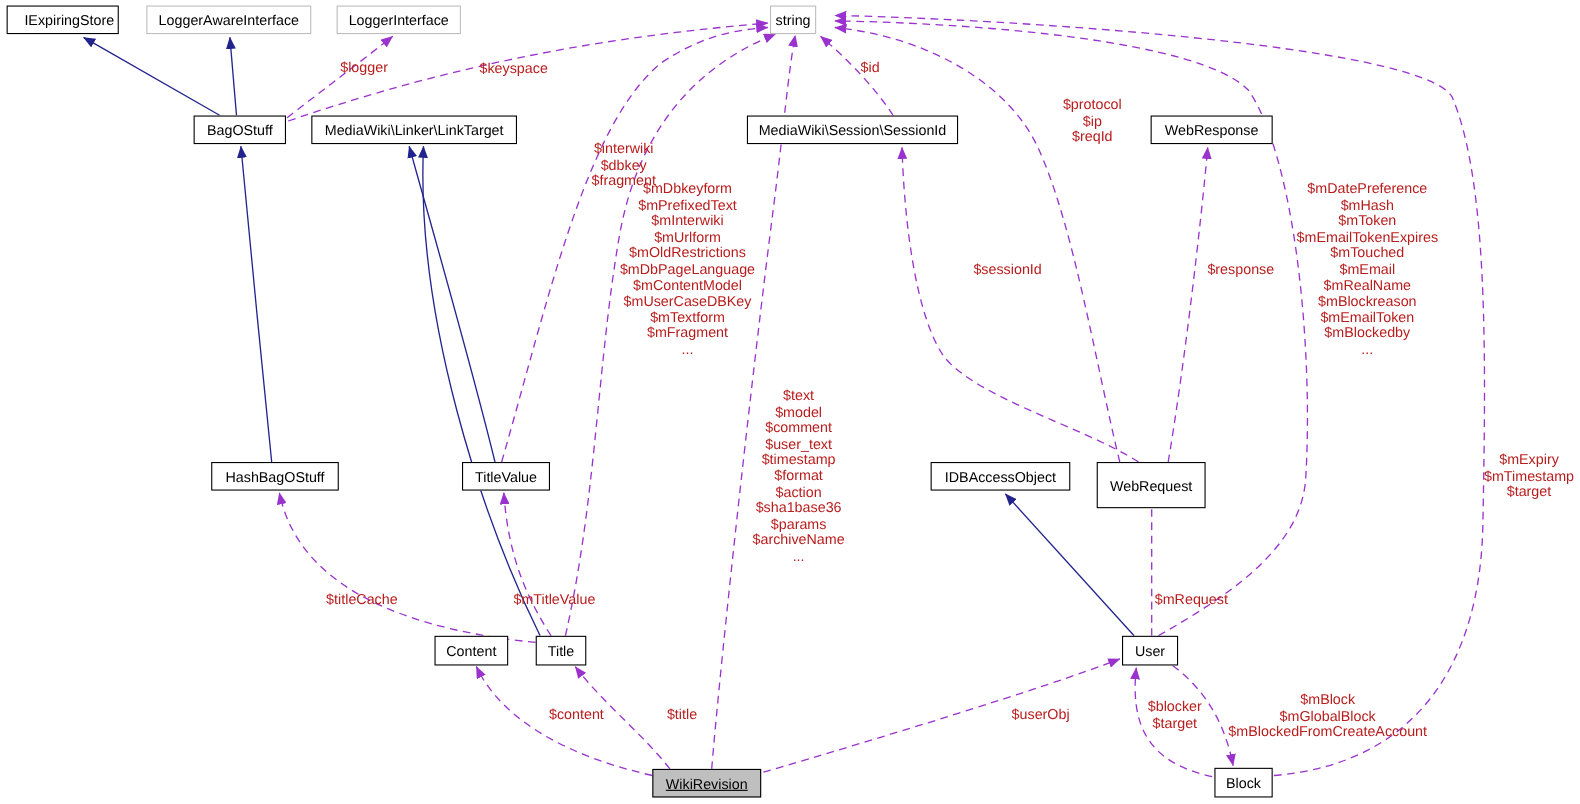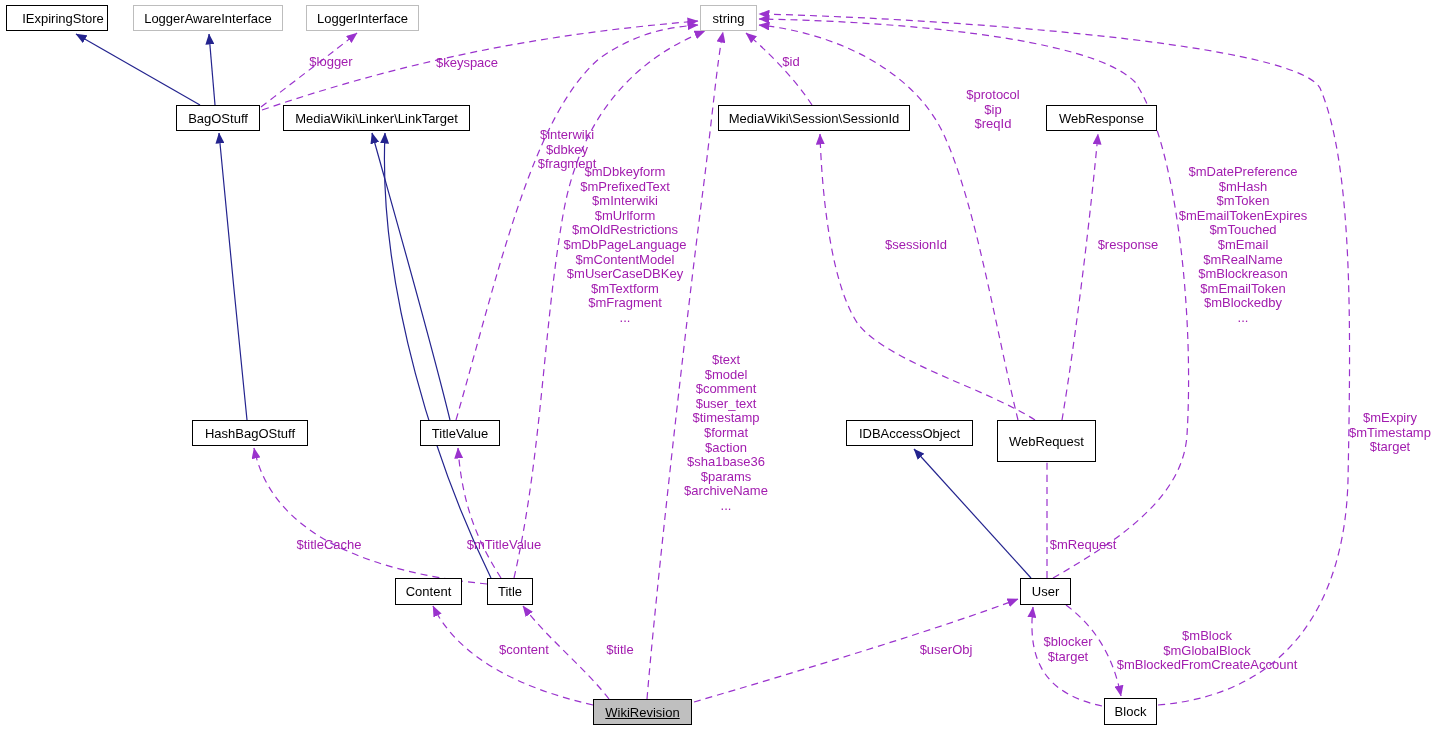--- a/index.html
+++ b/index.html
@@ -11,21 +11,21 @@
   .node{
     position:absolute;box-sizing:border-box;z-index:2;
     display:flex;align-items:center;justify-content:center;
     background:#ffffff;border:1.5px solid var(--node-border,#000);
     font-size:13px;color:#000;white-space:nowrap;
   }
   .node.external{border:1px solid var(--ext-border,#bdbdbd);}
   .node.highlight{background:var(--hl-fill,#bfbfbf);border:1.7px solid var(--node-border,#000);text-decoration:underline;}
   .edge-label{
     position:absolute;z-index:1;transform:translate(-50%,-50%);
-    text-align:center;font-size:13px;line-height:14.6px;color:#a21caf;
+    text-align:center;font-size:13px;line-height:14.6px;color:#b91c1c;
     white-space:pre-line;
   }
 </style>
 </head>
 <body>
 
 <div class="stage" id="stage" style="background: rgb(255, 255, 255); --node-border: #000000; --ext-border: #bdbdbd; --hl-fill: #bfbfbf;">
   <svg id="edge-layer" width="1436" height="731">
     <defs>
       <marker id="arrow-inherit" markerWidth="11" markerHeight="9" refX="10.5" refY="4.5" orient="auto" markerUnits="userSpaceOnUse">
@@ -120,24 +120,24 @@
 $archiveName
 ...</div>
       <div class="edge-label" style="left: 524px; top: 650px;">$content</div>
       <div class="edge-label" style="left: 620px; top: 650px;">$title</div>
       <div class="edge-label" style="left: 946px; top: 650px;">$userObj</div>
     </div>
   <div id="node-layer">
       <div class="node" style="left: 6px; top: 5px; width: 102px; height: 26px; padding-left: 12px;">IExpiringStore</div>
       <div class="node external" style="left: 133px; top: 5px; width: 150px; height: 26px;">LoggerAwareInterface</div>
       <div class="node external" style="left: 306px; top: 5px; width: 113px; height: 26px;">LoggerInterface</div>
-      <div class="node external" style="left: 700px; top: 5px; width: 57px; height: 26px;">string</div>
+      <div class="node external" style="left: 700px; top: 5px; width: 42px; height: 26px;">string</div>
       <div class="node" style="left: 176px; top: 105px; width: 84px; height: 26px;">BagOStuff</div>
       <div class="node" style="left: 283px; top: 105px; width: 187px; height: 26px;">MediaWiki\Linker\LinkTarget</div>
-      <div class="node" style="left: 718px; top: 105px; width: 192px; height: 26px;">MediaWiki\Session\SessionId</div>
+      <div class="node" style="left: 679px; top: 105px; width: 192px; height: 26px;">MediaWiki\Session\SessionId</div>
       <div class="node" style="left: 1046px; top: 105px; width: 111px; height: 26px;">WebResponse</div>
       <div class="node" style="left: 192px; top: 420px; width: 116px; height: 26px;">HashBagOStuff</div>
       <div class="node" style="left: 420px; top: 420px; width: 80px; height: 26px;">TitleValue</div>
       <div class="node" style="left: 846px; top: 420px; width: 127px; height: 26px;">IDBAccessObject</div>
       <div class="node" style="left: 997px; top: 420px; width: 99px; height: 42px;">WebRequest</div>
       <div class="node" style="left: 395px; top: 578px; width: 67px; height: 27px;">Content</div>
       <div class="node" style="left: 487px; top: 578px; width: 46px; height: 27px;">Title</div>
       <div class="node" style="left: 1020px; top: 578px; width: 51px; height: 27px;">User</div>
       <div class="node highlight" style="left: 593px; top: 699px; width: 99px; height: 26px;">WikiRevision</div>
       <div class="node" style="left: 1104px; top: 698px; width: 53px; height: 27px;">Block</div>

